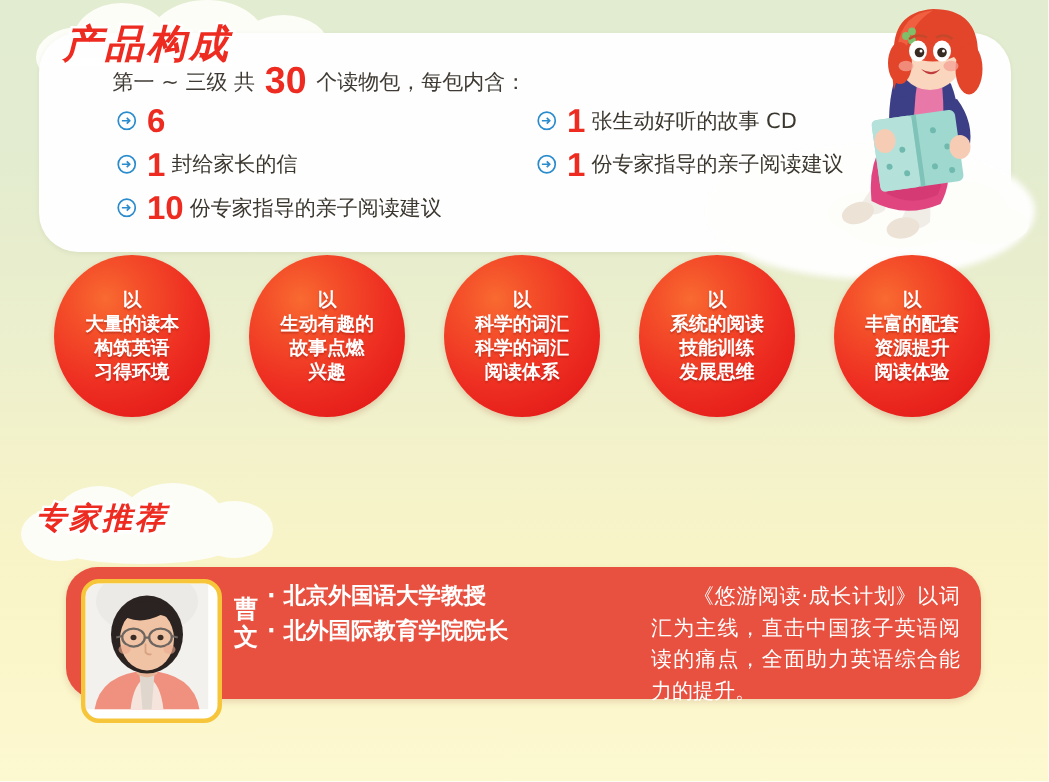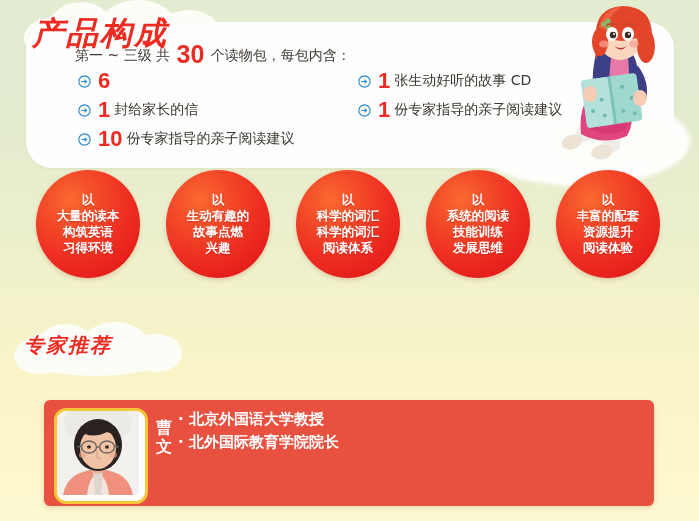--- a/index.html
+++ b/index.html
@@ -39,21 +39,21 @@
     font-family:"DejaVu Sans","Liberation Sans",sans-serif;
     font-weight:bold;font-style:italic;
     color:#ee2b20;
     letter-spacing:2px;
     -webkit-text-stroke:3px #ffffff;
     paint-order:stroke fill;
     text-shadow:
       0 0 1px #ffffff, 1px 1px 0 #ffffff, -1px -1px 0 #ffffff,
       2px 2px 2px rgba(255,255,255,0.9);
   }
-  #title-product{left:32px;top:12px;font-size:32px;text-decoration:underline;}
+  #title-product{left:42px;top:12px;font-size:26px;text-decoration:underline;}
   #title-expert{left:24px;top:332px;font-size:20px;}
 
   
   .intro{
     position:absolute;left:75px;top:40px;z-index:7;
     font-size:14px;color:#3f3a33;white-space:nowrap;
     font-family:"DejaVu Sans","Liberation Sans",sans-serif;
   }
   .intro .big-num{
     color:#ee2b20;font-size:25px;font-weight:bold;
@@ -98,22 +98,22 @@
   .circle-text{
     color:#ffffff;font-size:12.5px;line-height:16px;font-weight:bold;
     text-align:center;
     font-family:"DejaVu Sans","Liberation Sans",sans-serif;
     text-shadow:0 1px 1px rgba(160,30,20,0.45);
   }
   .circle-text .lead{display:block;}
 
   
   .expert-card{
-    position:absolute;left:44px;top:400px;width:610px;height:106px;
-    background:#e8503f;border-radius:6px;z-index:5;
+    position:absolute;left:44px;top:378px;width:610px;height:88px;
+    background:#e8503f;border-radius:21px;z-index:5;
     box-shadow:0 2px 5px rgba(150,70,50,0.18);
   }
   .photo-frame{
     position:absolute;left:10px;top:8px;width:88px;height:90px;
     border:3px solid #f6c53a;border-radius:12px;
     background:#ffffff;overflow:hidden;
   }
   .portrait{position:absolute;left:0;top:0;width:82px;height:84px;}
 
   .expert-name{
@@ -384,16 +384,19 @@
 
     <div class="expert-name">曹文</div>
 
     <div class="credentials">
       <ul>
         <li>北京外国语大学教授</li>
         <li>北外国际教育学院院长</li>
       </ul>
     </div>
 
+    <div class="quote">
+      <span class="indent">《悠游阅读·成长计划》以词汇为主线，直击中国孩子英语阅读的痛点，全面助力英语综合能力的提升。</span>
+    </div>
 
   </div>
 
 </div>
 
 </body></html>

